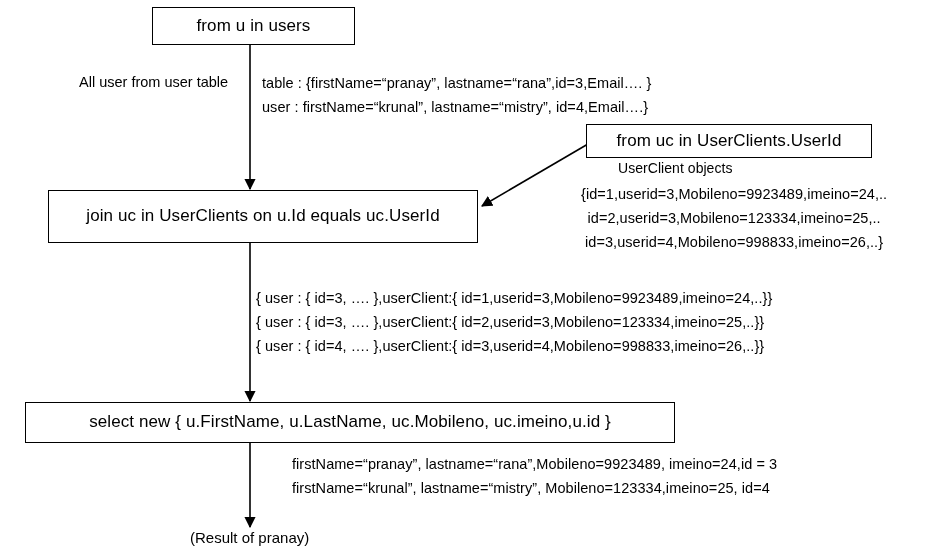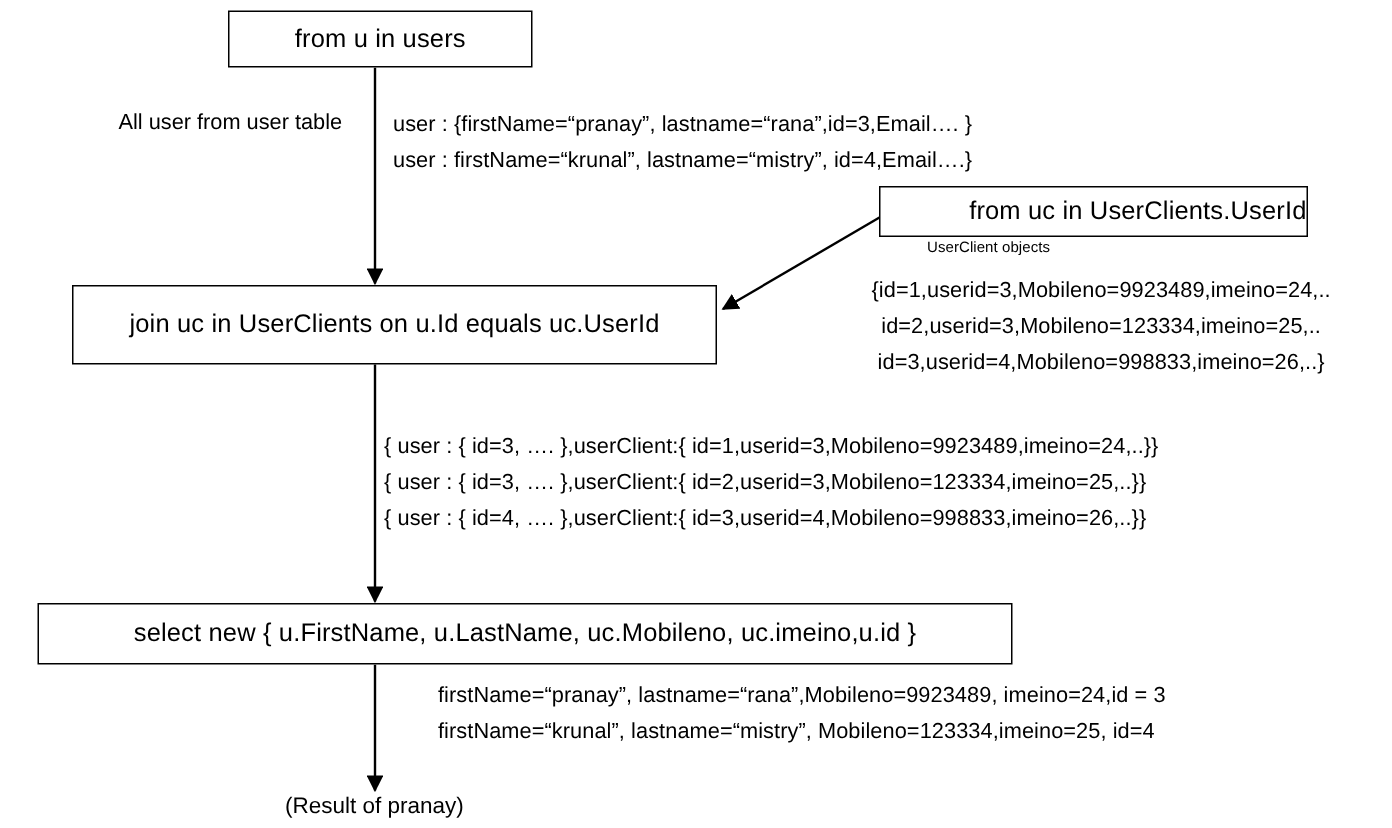--- a/index.html
+++ b/index.html
@@ -40,21 +40,21 @@
     letter-spacing: 0.1px;
   }
   .ann {
     position: absolute;
     white-space: nowrap;
     font-size: 14.5px;
     line-height: 1.15;
     letter-spacing: 0.05px;
   }
   .ann-sm {
-    font-size: 10px;
+    font-size: 14px;
   }
   .side-label {
     position: absolute;
     white-space: nowrap;
     font-size: 14.5px;
   }
   .result-label {
     position: absolute;
     white-space: nowrap;
     font-size: 15px;
@@ -90,25 +90,25 @@
     <line x1="250" y1="443" x2="250" y2="527" stroke="#000000" stroke-width="1.6" marker-end="url(#arrowhead)"></line>
   </svg>
 
   <div class="node" style="left:152px; top:7px; width:203px; height:38px;">
     <span class="node-label">from u in users</span>
   </div>
 
   <div class="side-label" style="left:79px; top:74px;">All user from user table</div>
 
   <div class="stack" style="left:262px; top:71px;">
-    <div>user : {firstName=“pranay”, lastname=“rana”,id=3,Email…. }</div>
+    <div>table : {firstName=“pranay”, lastname=“rana”,id=3,Email…. }</div>
     <div>user : firstName=“krunal”, lastname=“mistry”, id=4,Email….}</div>
   </div>
 
-  <div class="node" style="left:586px; top:124px; width:286px; height:34px;justify-content:flex-end;">
+  <div class="node" style="left:586px; top:124px; width:286px; height:34px;">
     <span class="node-label">from uc in UserClients.UserId</span>
   </div>
 
   <div class="ann ann-sm" style="left:618px; top:160px;">UserClient objects</div>
 
   <div class="stack" style="left:581px; top:182px;text-align:center;">
     <div>{id=1,userid=3,Mobileno=9923489,imeino=24,..</div>
     <div>id=2,userid=3,Mobileno=123334,imeino=25,..</div>
     <div>id=3,userid=4,Mobileno=998833,imeino=26,..}</div>
   </div>

